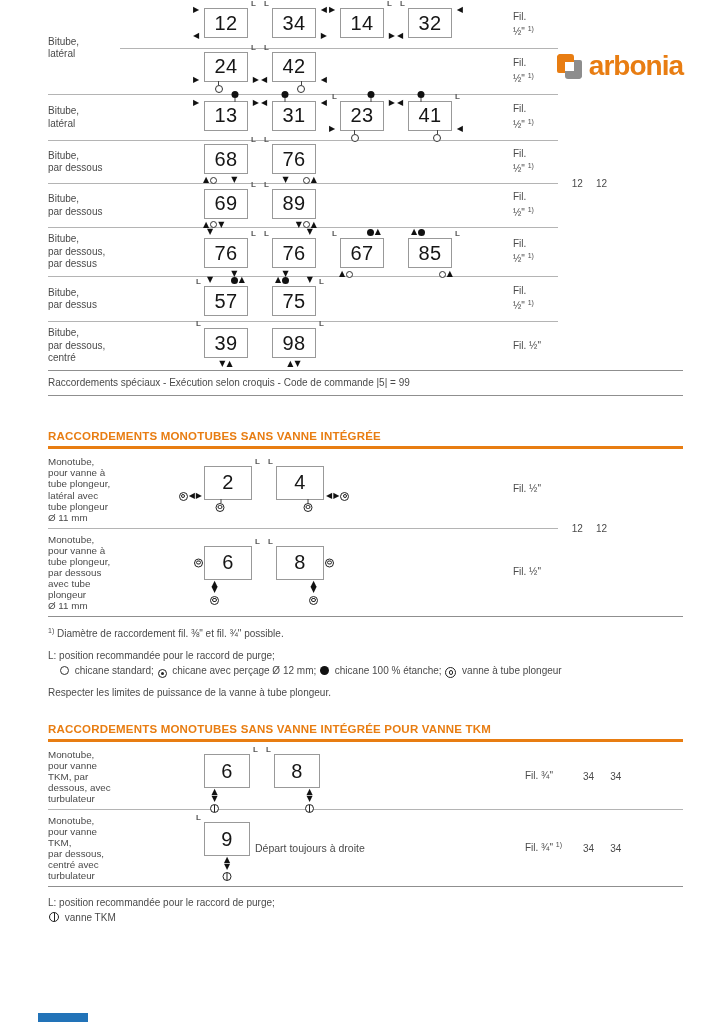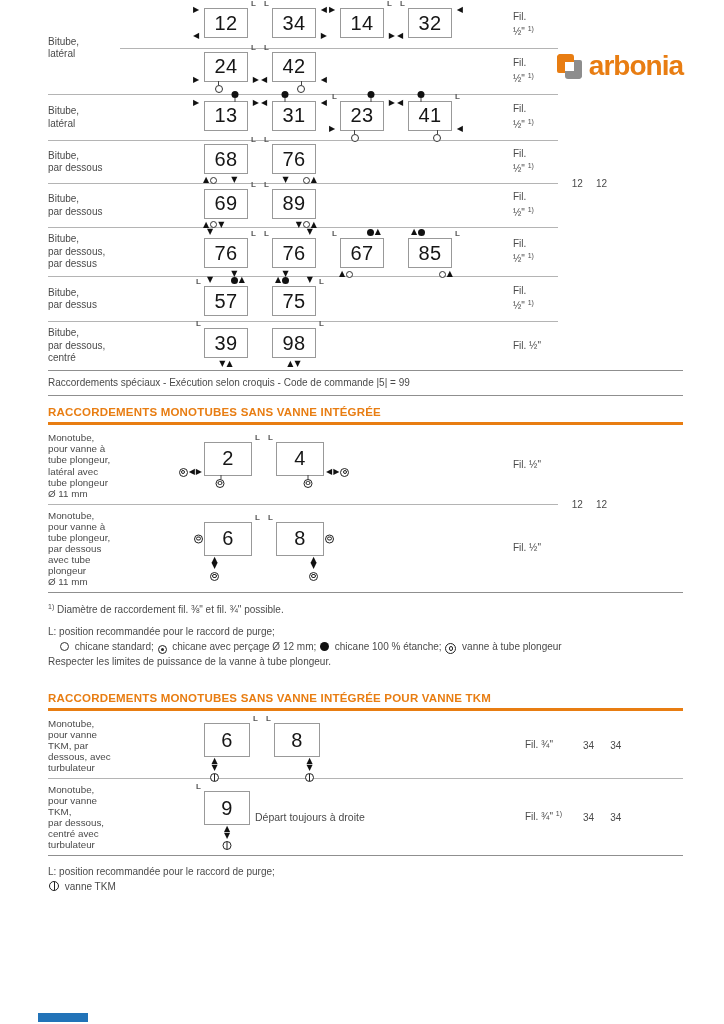--- a/index.html
+++ b/index.html
@@ -13,21 +13,21 @@
   .li-or1{position:absolute;left:0;top:0;width:8px;height:19px;background:#e87d12;border-radius:4px 0 0 2px}
   .li-or2{position:absolute;left:0;top:0;width:17px;height:8px;background:#e87d12;border-radius:4px 3px 0 0}
   .li-gr1{position:absolute;right:0;bottom:0;width:8px;height:19px;background:#8d8d8d;border-radius:0 2px 4px 0}
   .li-gr2{position:absolute;right:0;bottom:0;width:17px;height:8px;background:#8d8d8d;border-radius:0 0 4px 3px}
   .logo-text{font-size:28px;font-weight:bold;color:#e87d12;letter-spacing:-1px;line-height:1}
 
   
   section h2{font-size:11.5px;font-weight:bold;color:#e87d12;margin:0;padding-bottom:4px;
              border-bottom:3px solid #e87d12;letter-spacing:.2px}
   section.s1 h2{margin-top:97px}
-  section.s2 h2{margin-top:10px}
+  section.s2 h2{margin-top:34px}
   section.s3 h2{margin-top:22px}
   .rows{margin-top:2px}
 
   .row{display:flex;position:relative;align-items:center}
   .row-label{width:140px;flex-shrink:0;font-size:10px;line-height:1.25;color:#4a4a4a;padding:5px 0}
   .s2 .row-label,.s3 .row-label{font-size:9.8px;line-height:1.13}
   .row-lines{flex:1;display:flex;flex-direction:column;min-width:0}
   .line{display:flex;align-items:center;position:relative}
   .diags{flex:1;display:flex;align-items:center;padding-left:4px;position:relative}
   .diag{margin:0 12px}
@@ -636,21 +636,21 @@
           <div class="div-section"></div>
         </div>
       <div class="notes">
           <div class="note-line"><sup class="fil-sup">1)</sup><span> Diamètre de raccordement fil. ⅜" et fil. ¾" possible.</span></div>
           <div class="note-line" style="margin-top: 7px;"><span>L: position recommandée pour le raccord de purge;</span></div>
           <div class="note-line note-ind"><span class="note-sym"><span class="g-co lg"></span></span><span> chicane standard; </span><span class="note-sym"><span class="g-cdot lg">
                 <span class="g-cdot-in"></span>
               </span></span><span> chicane avec perçage Ø 12 mm; </span><span class="note-sym"><span class="g-cf lg"></span></span><span> chicane 100 % étanche; </span><span class="note-sym"><span class="g-cc lg">
                 <span class="g-cc-in"></span>
               </span></span><span> vanne à tube plongeur</span></div>
-          <div class="note-line" style="margin-top: 0;"><span>Respecter les limites de puissance de la vanne à tube plongeur.</span></div>
+          <div class="note-line" style="margin-top: 7px;"><span>Respecter les limites de puissance de la vanne à tube plongeur.</span></div>
         </div>
     </section>
 
     <section class="s3">
       <h2>RACCORDEMENTS MONOTUBES SANS VANNE INTÉGRÉE POUR VANNE TKM</h2>
       <div class="rows">
           <div class="row">
             <div class="row-label">
               <div>Monotube,</div>
               <div>pour vanne</div>

